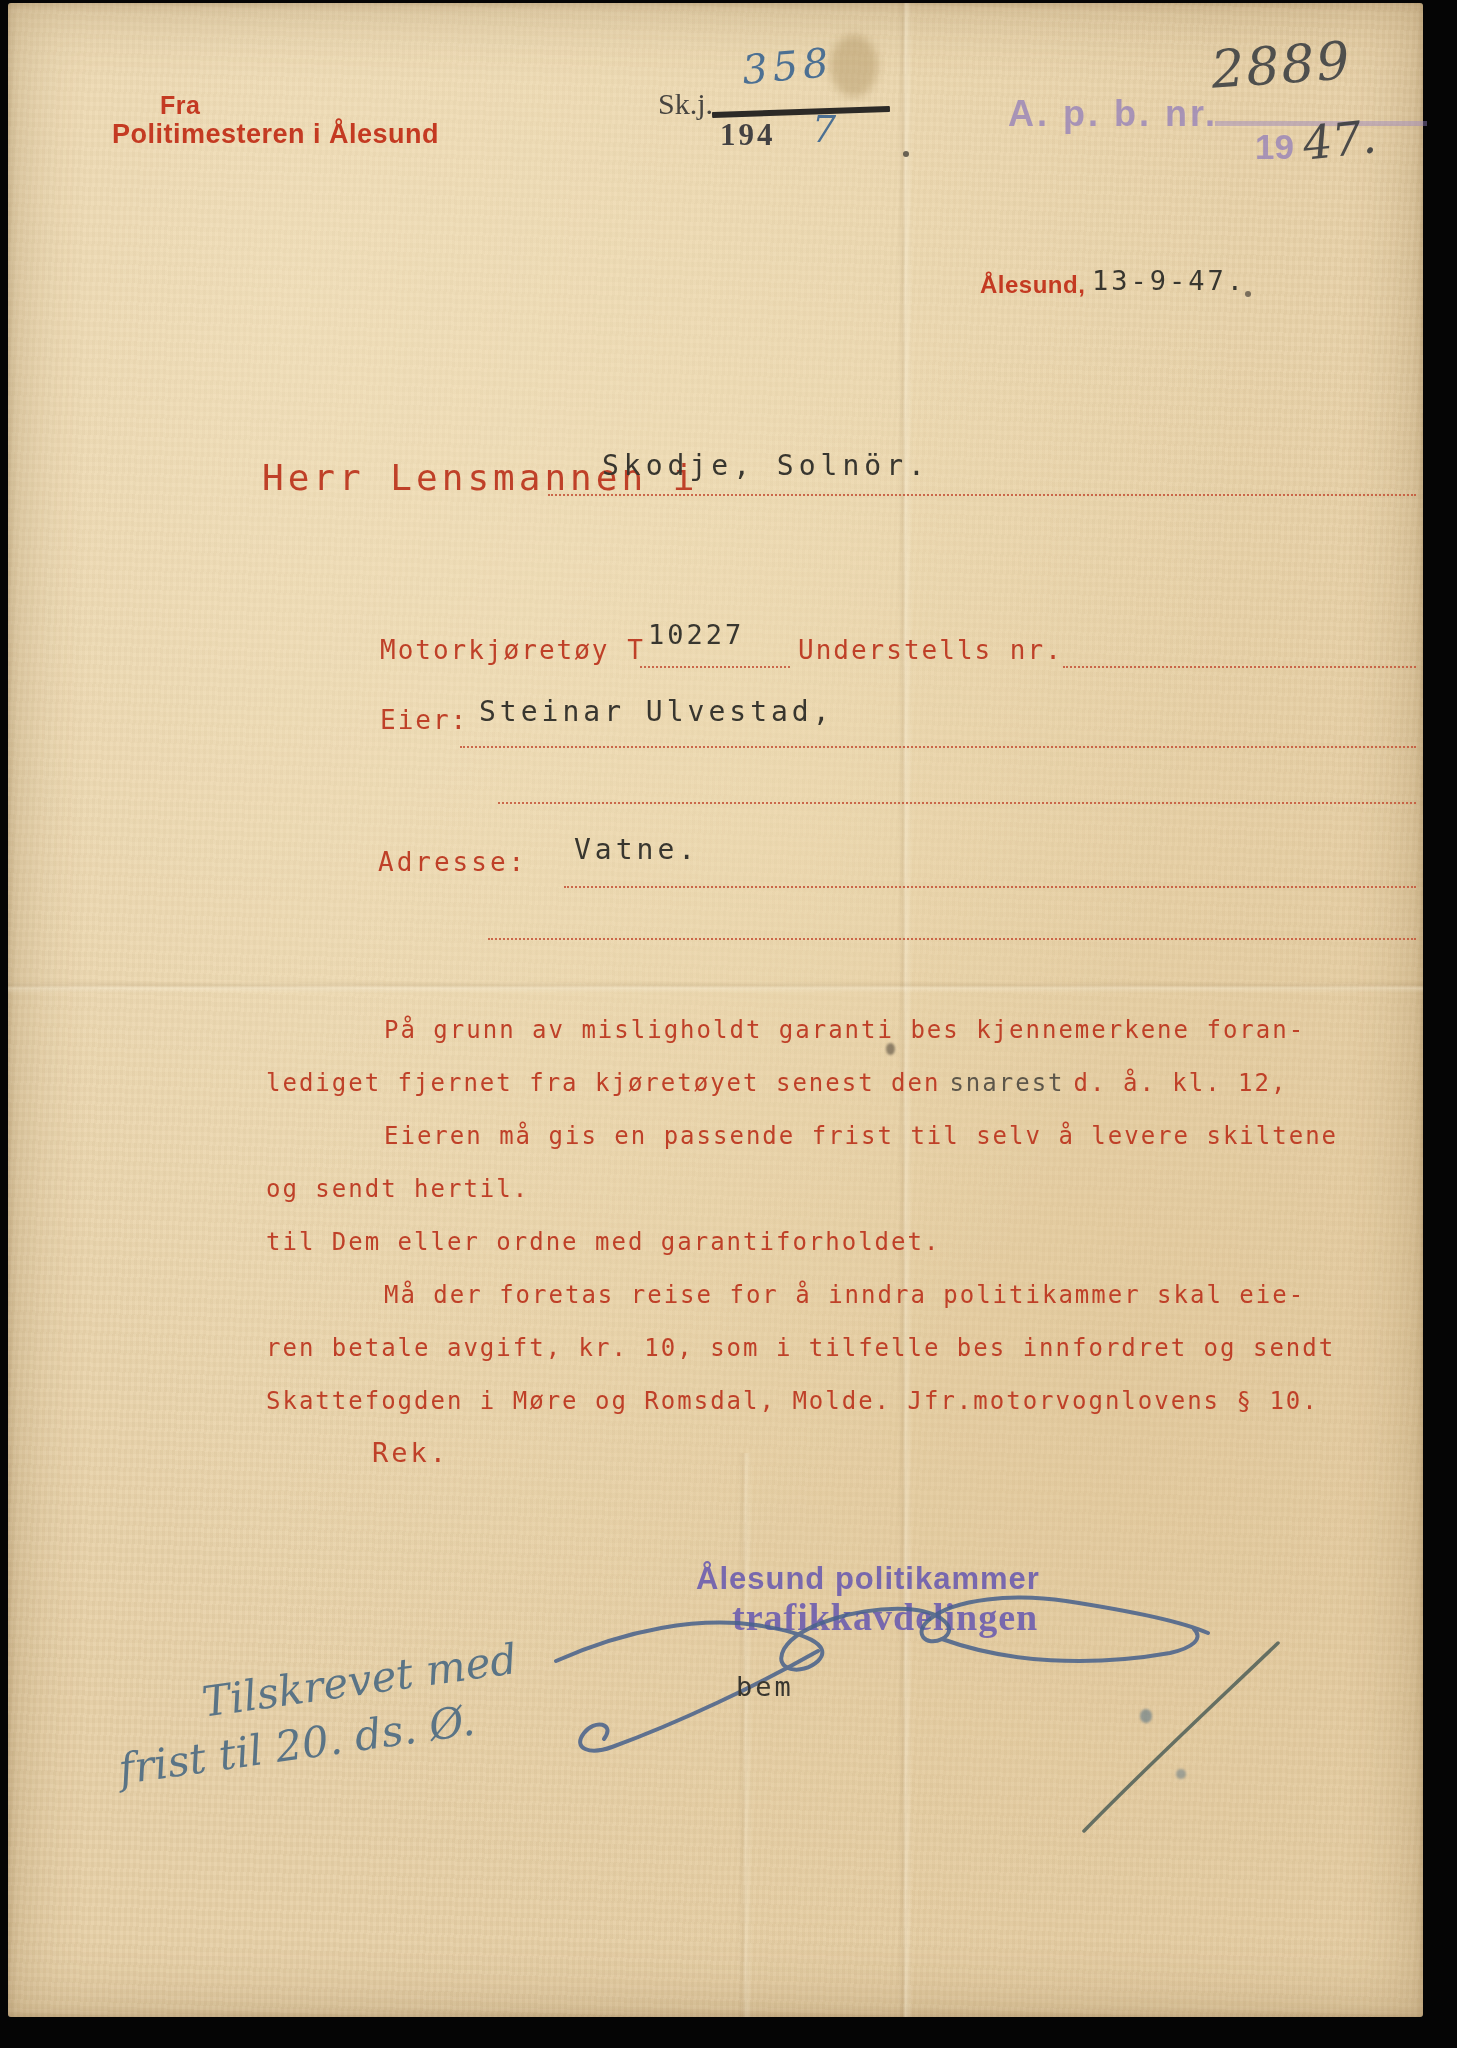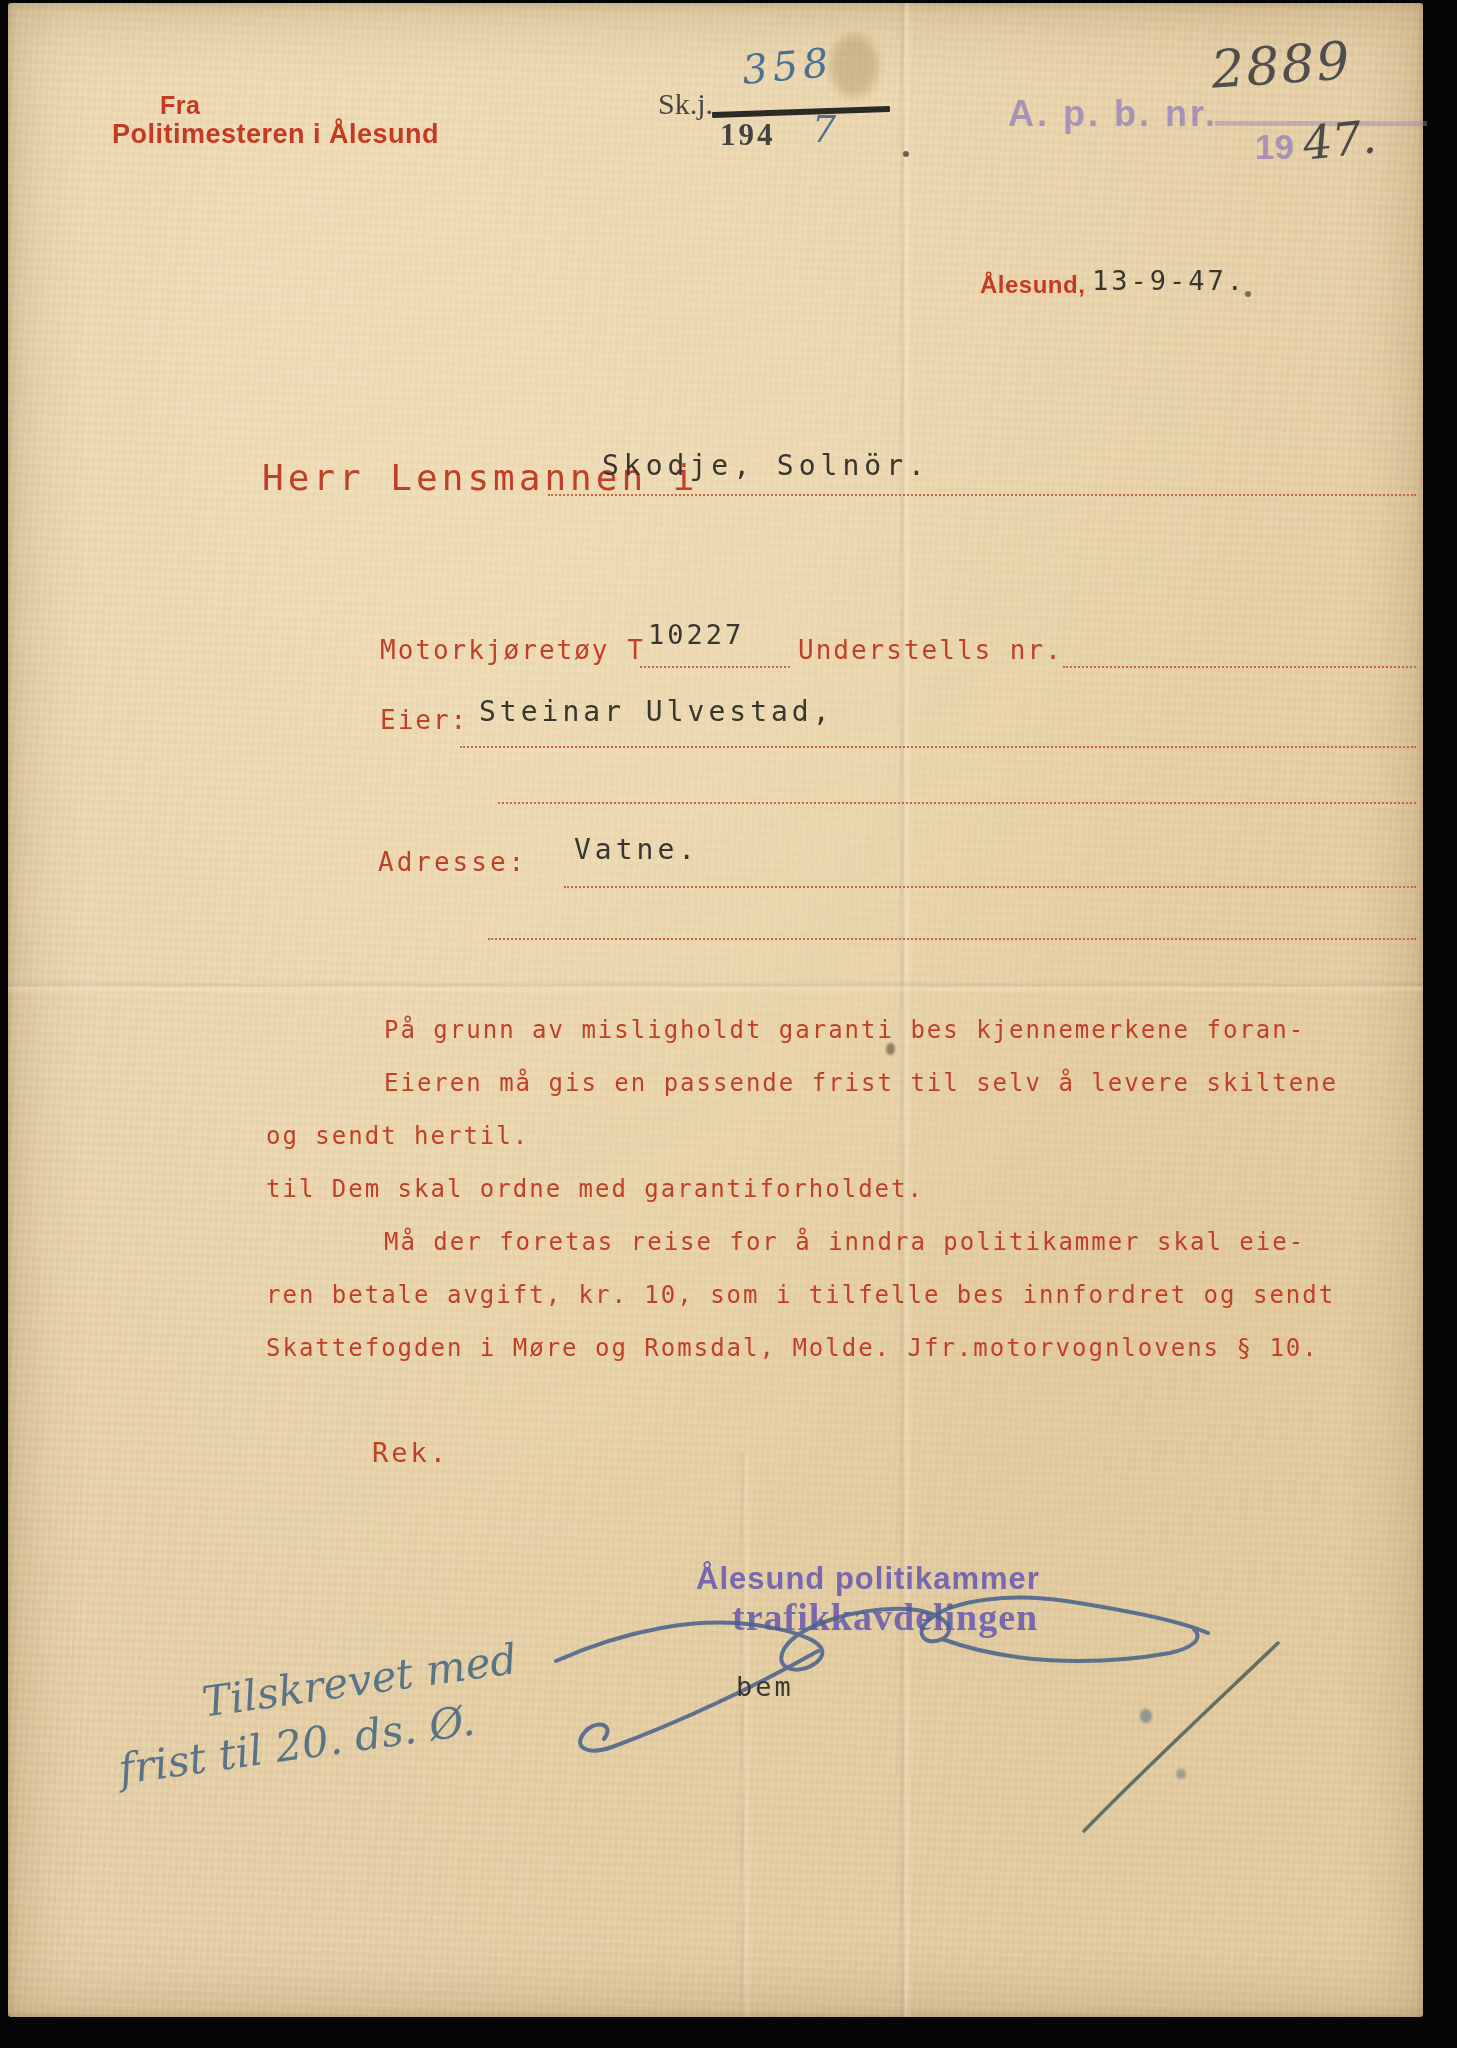--- a/index.html
+++ b/index.html
@@ -86,23 +86,24 @@
     <div class="dotted" style="left:490px;top:796px;width:918px;"></div>
 
     <span class="pos typew red" style="left:370px;top:844px;font-size:26px;letter-spacing:3px;">Adresse:</span>
     <span class="pos typew ink" style="left:566px;top:830px;font-size:28px;letter-spacing:4px;">Vatne.</span>
     <div class="dotted" style="left:556px;top:880px;width:852px;"></div>
 
     <div class="dotted" style="left:480px;top:932px;width:928px;"></div>
 
     <div class="body-block typew red">
       <div class="bline indent">På grunn av misligholdt garanti bes kjennemerkene foran-</div>
+      <div class="bline"><span>lediget fjernet fra kjøretøyet senest den</span><span class="black-insert">snarest</span><span>d. å. kl. 12,</span></div>
       <div class="bline indent">Eieren må gis en passende frist til selv å levere skiltene</div>
       <div class="bline">og sendt hertil.</div>
-      <div class="bline">til Dem skal ordne med garantiforholdet.</div>
+      <div class="bline">til Dem eller ordne med garantiforholdet.</div>
       <div class="bline indent">Må der foretas reise for å inndra politikammer skal eie-</div>
       <div class="bline">ren betale avgift, kr. 10, som i tilfelle bes innfordret og sendt</div>
       <div class="bline">Skattefogden i Møre og Romsdal, Molde. Jfr.motorvognlovens § 10.</div>
     </div>
 
     <span class="pos typew red" style="left:364px;top:1434px;font-size:27px;letter-spacing:3px;">Rek.</span>
 
     <div class="pos stamp-purple" style="left:688px;top:1558px;font-size:31px;letter-spacing:1px;">Ålesund politikammer</div>
     <div class="pos stamp-purple" style="left:724px;top:1592px;font-size:38px;letter-spacing:1px;font-family:Liberation Serif, serif;">trafikkavdelingen</div>
 

